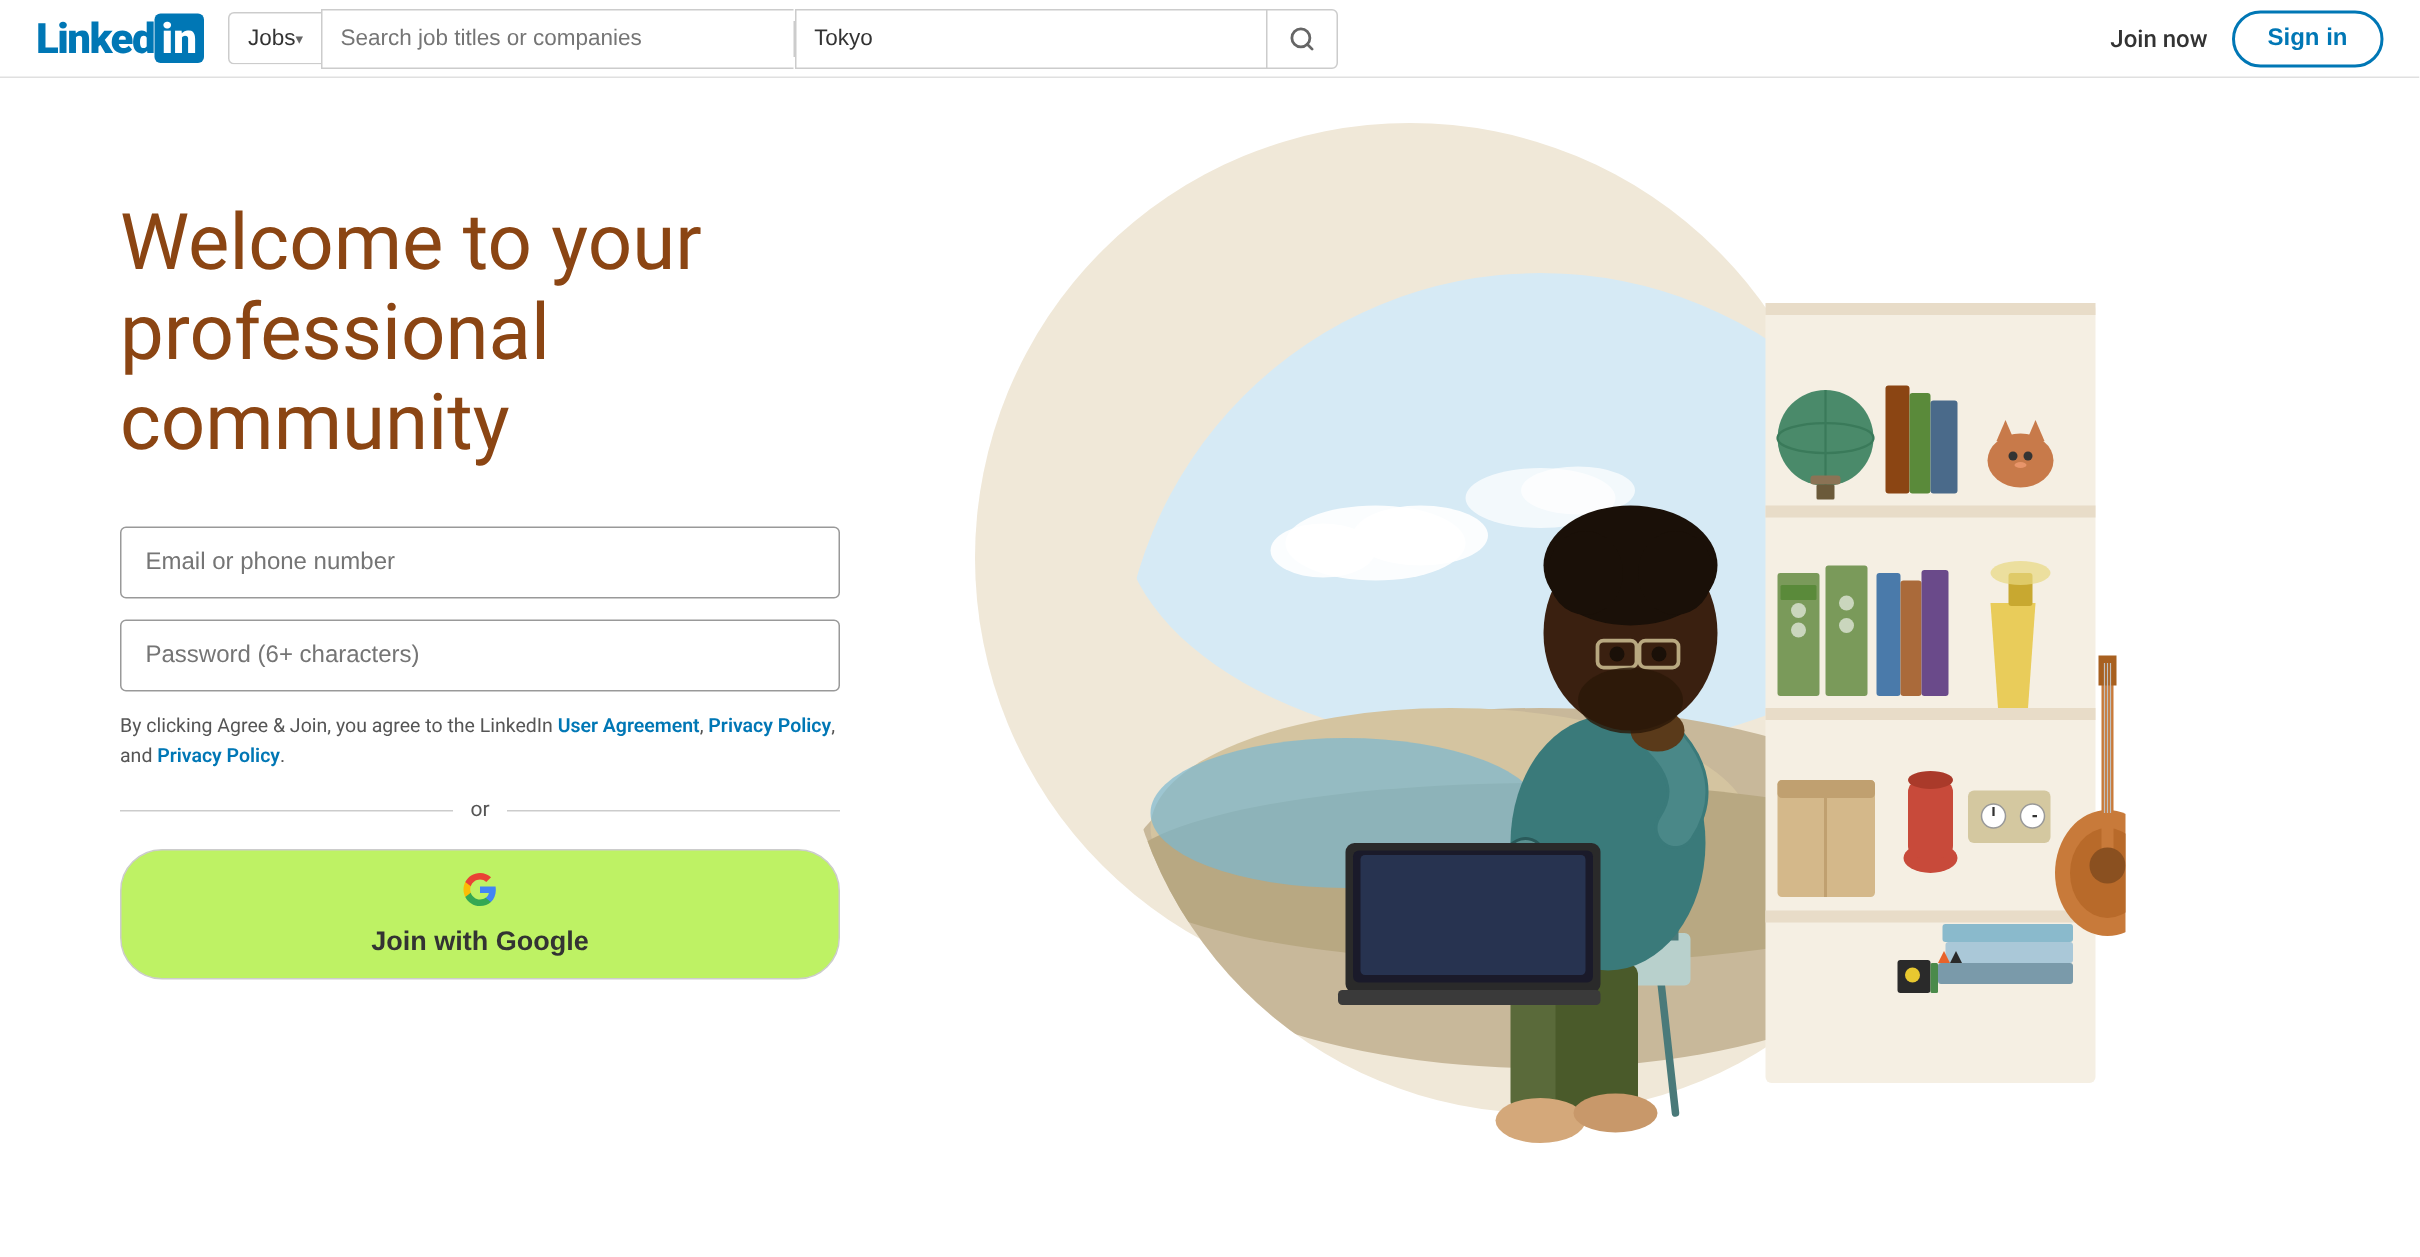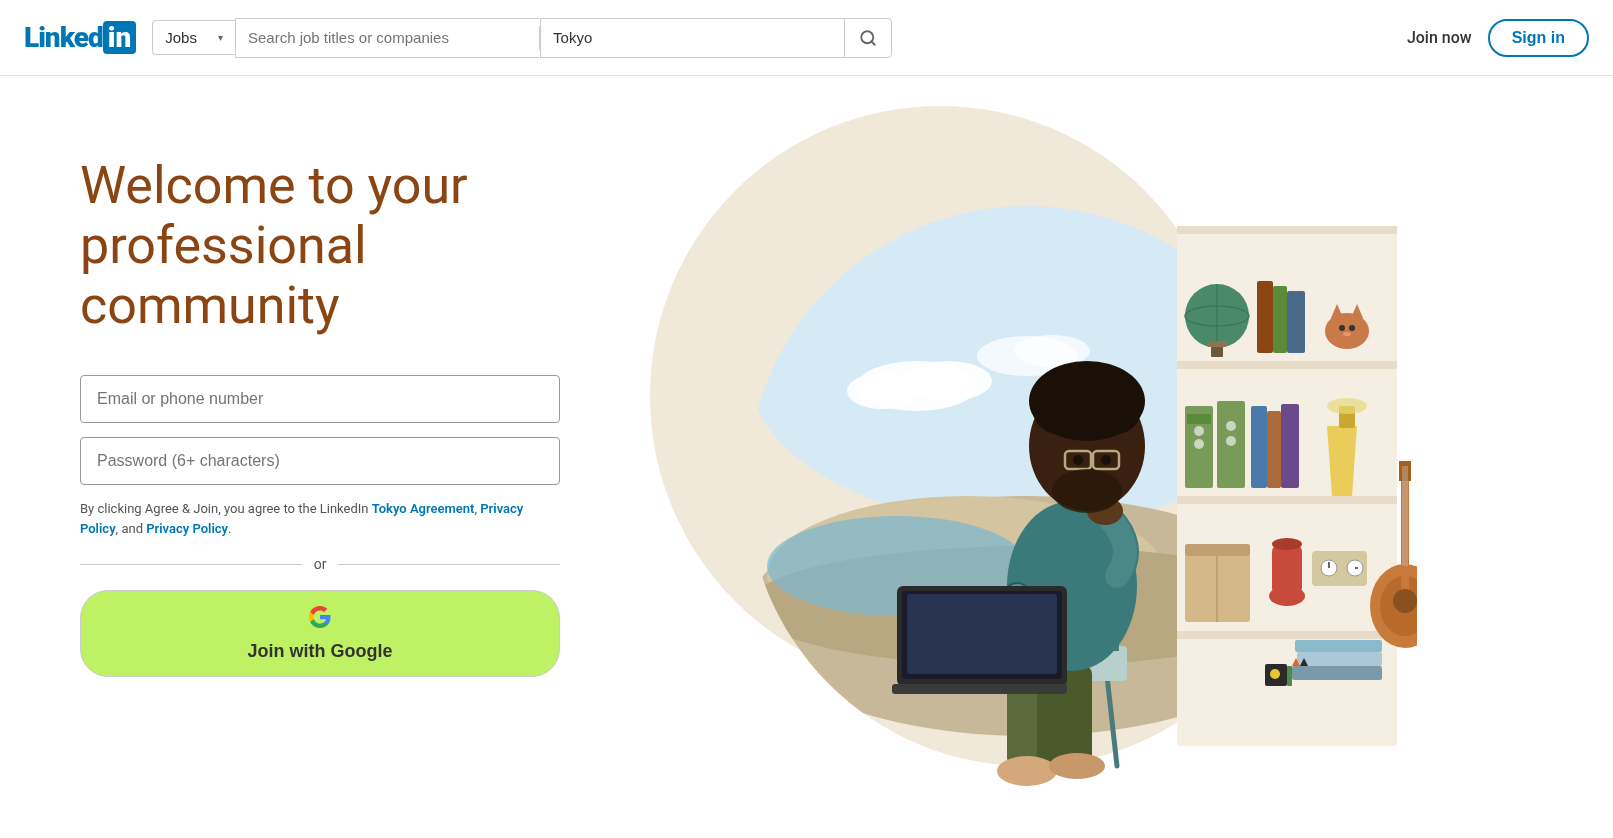--- a/index.html
+++ b/index.html
@@ -3,21 +3,21 @@
   <meta charset="utf-8">
   <style>
     * { margin: 0; padding: 0; box-sizing: border-box; }
     body { font-family: -apple-system, BlinkMacSystemFont, 'Segoe UI', Roboto, Arial, sans-serif; background: #fff; overflow-x: hidden; }
 
     
     .navbar {
       display: flex;
       align-items: center;
       padding: 0 24px;
-      height: 76px;
+      height: 52px;
       border-bottom: 1px solid #e0e0e0;
       background: #fff;
     }
     .logo-wrap {
       display: flex;
       align-items: center;
       margin-right: 16px;
     }
     .logo-text {
       font-size: 28px;
@@ -36,21 +36,21 @@
     .nav-search {
       display: flex;
       align-items: center;
       flex: 1;
       max-width: 740px;
       gap: 0;
     }
     .jobs-dropdown {
       display: flex;
       align-items: center;
-      gap: 21px;
+      gap: 0;
       padding: 8px 12px;
       border: 1px solid #ccc;
       border-right: none;
       border-radius: 4px 0 0 4px;
       background: #fff;
       font-size: 15px;
       color: #333;
       cursor: pointer;
       white-space: nowrap;
     }
@@ -275,21 +275,21 @@
 
     <div class="form-group">
       <input class="form-input" type="email" placeholder="Email or phone number" style="">
     </div>
 
     <div class="form-group">
       <input class="form-input" type="password" placeholder="Password (6+ characters)" style="">
     </div>
 
     <p class="terms-text">
-      <span>By clicking Agree &amp; Join, you agree to the LinkedIn </span><a href="#" class="terms-link">Tokyo Agreement</a><span>, </span><a href="#" class="terms-link">Privacy Policy</a><span>, and </span><a href="#" class="terms-link">Privacy Policy</a><span>.</span>
+      <span>By clicking Agree &amp; Join, you agree to the LinkedIn </span><a href="#" class="terms-link">User Agreement</a><span>, </span><a href="#" class="terms-link">Privacy Policy</a><span>, and </span><a href="#" class="terms-link">Privacy Policy</a><span>.</span>
     </p>
 
 
     <div class="or-divider">
       <div class="or-line"></div>
       <span class="or-text">or</span>
       <div class="or-line"></div>
     </div>
 
     <button class="google-btn">

